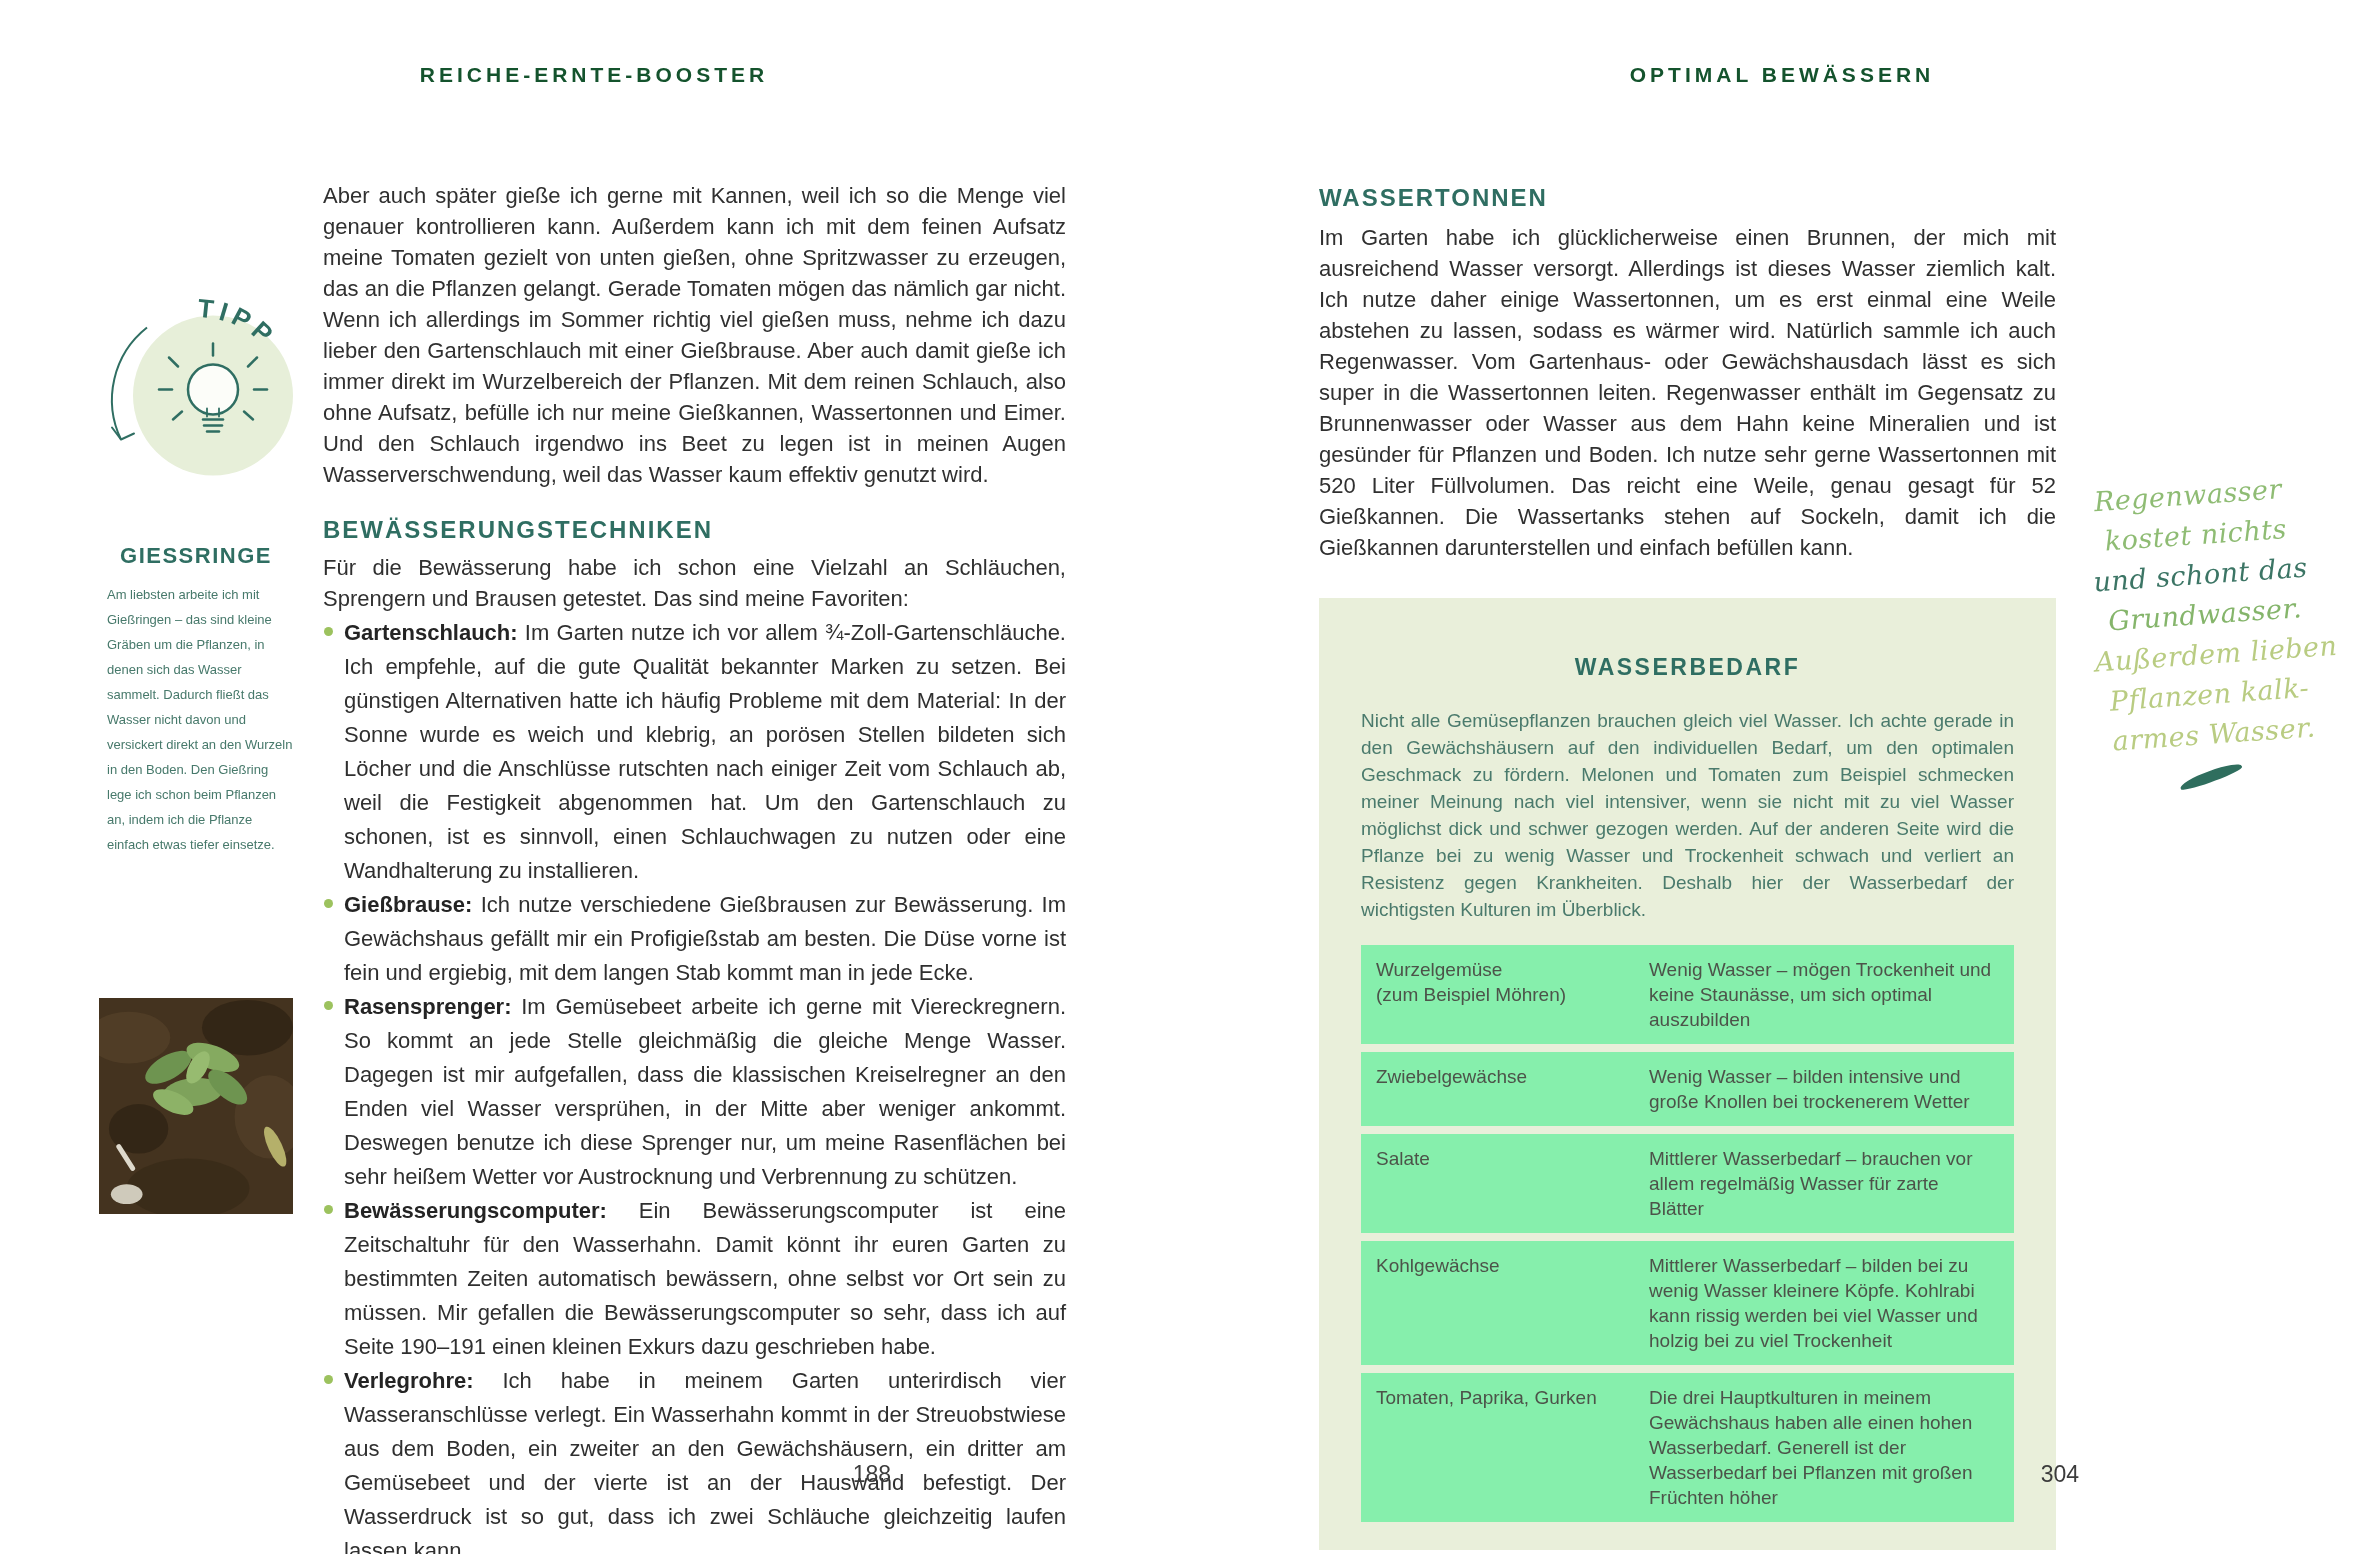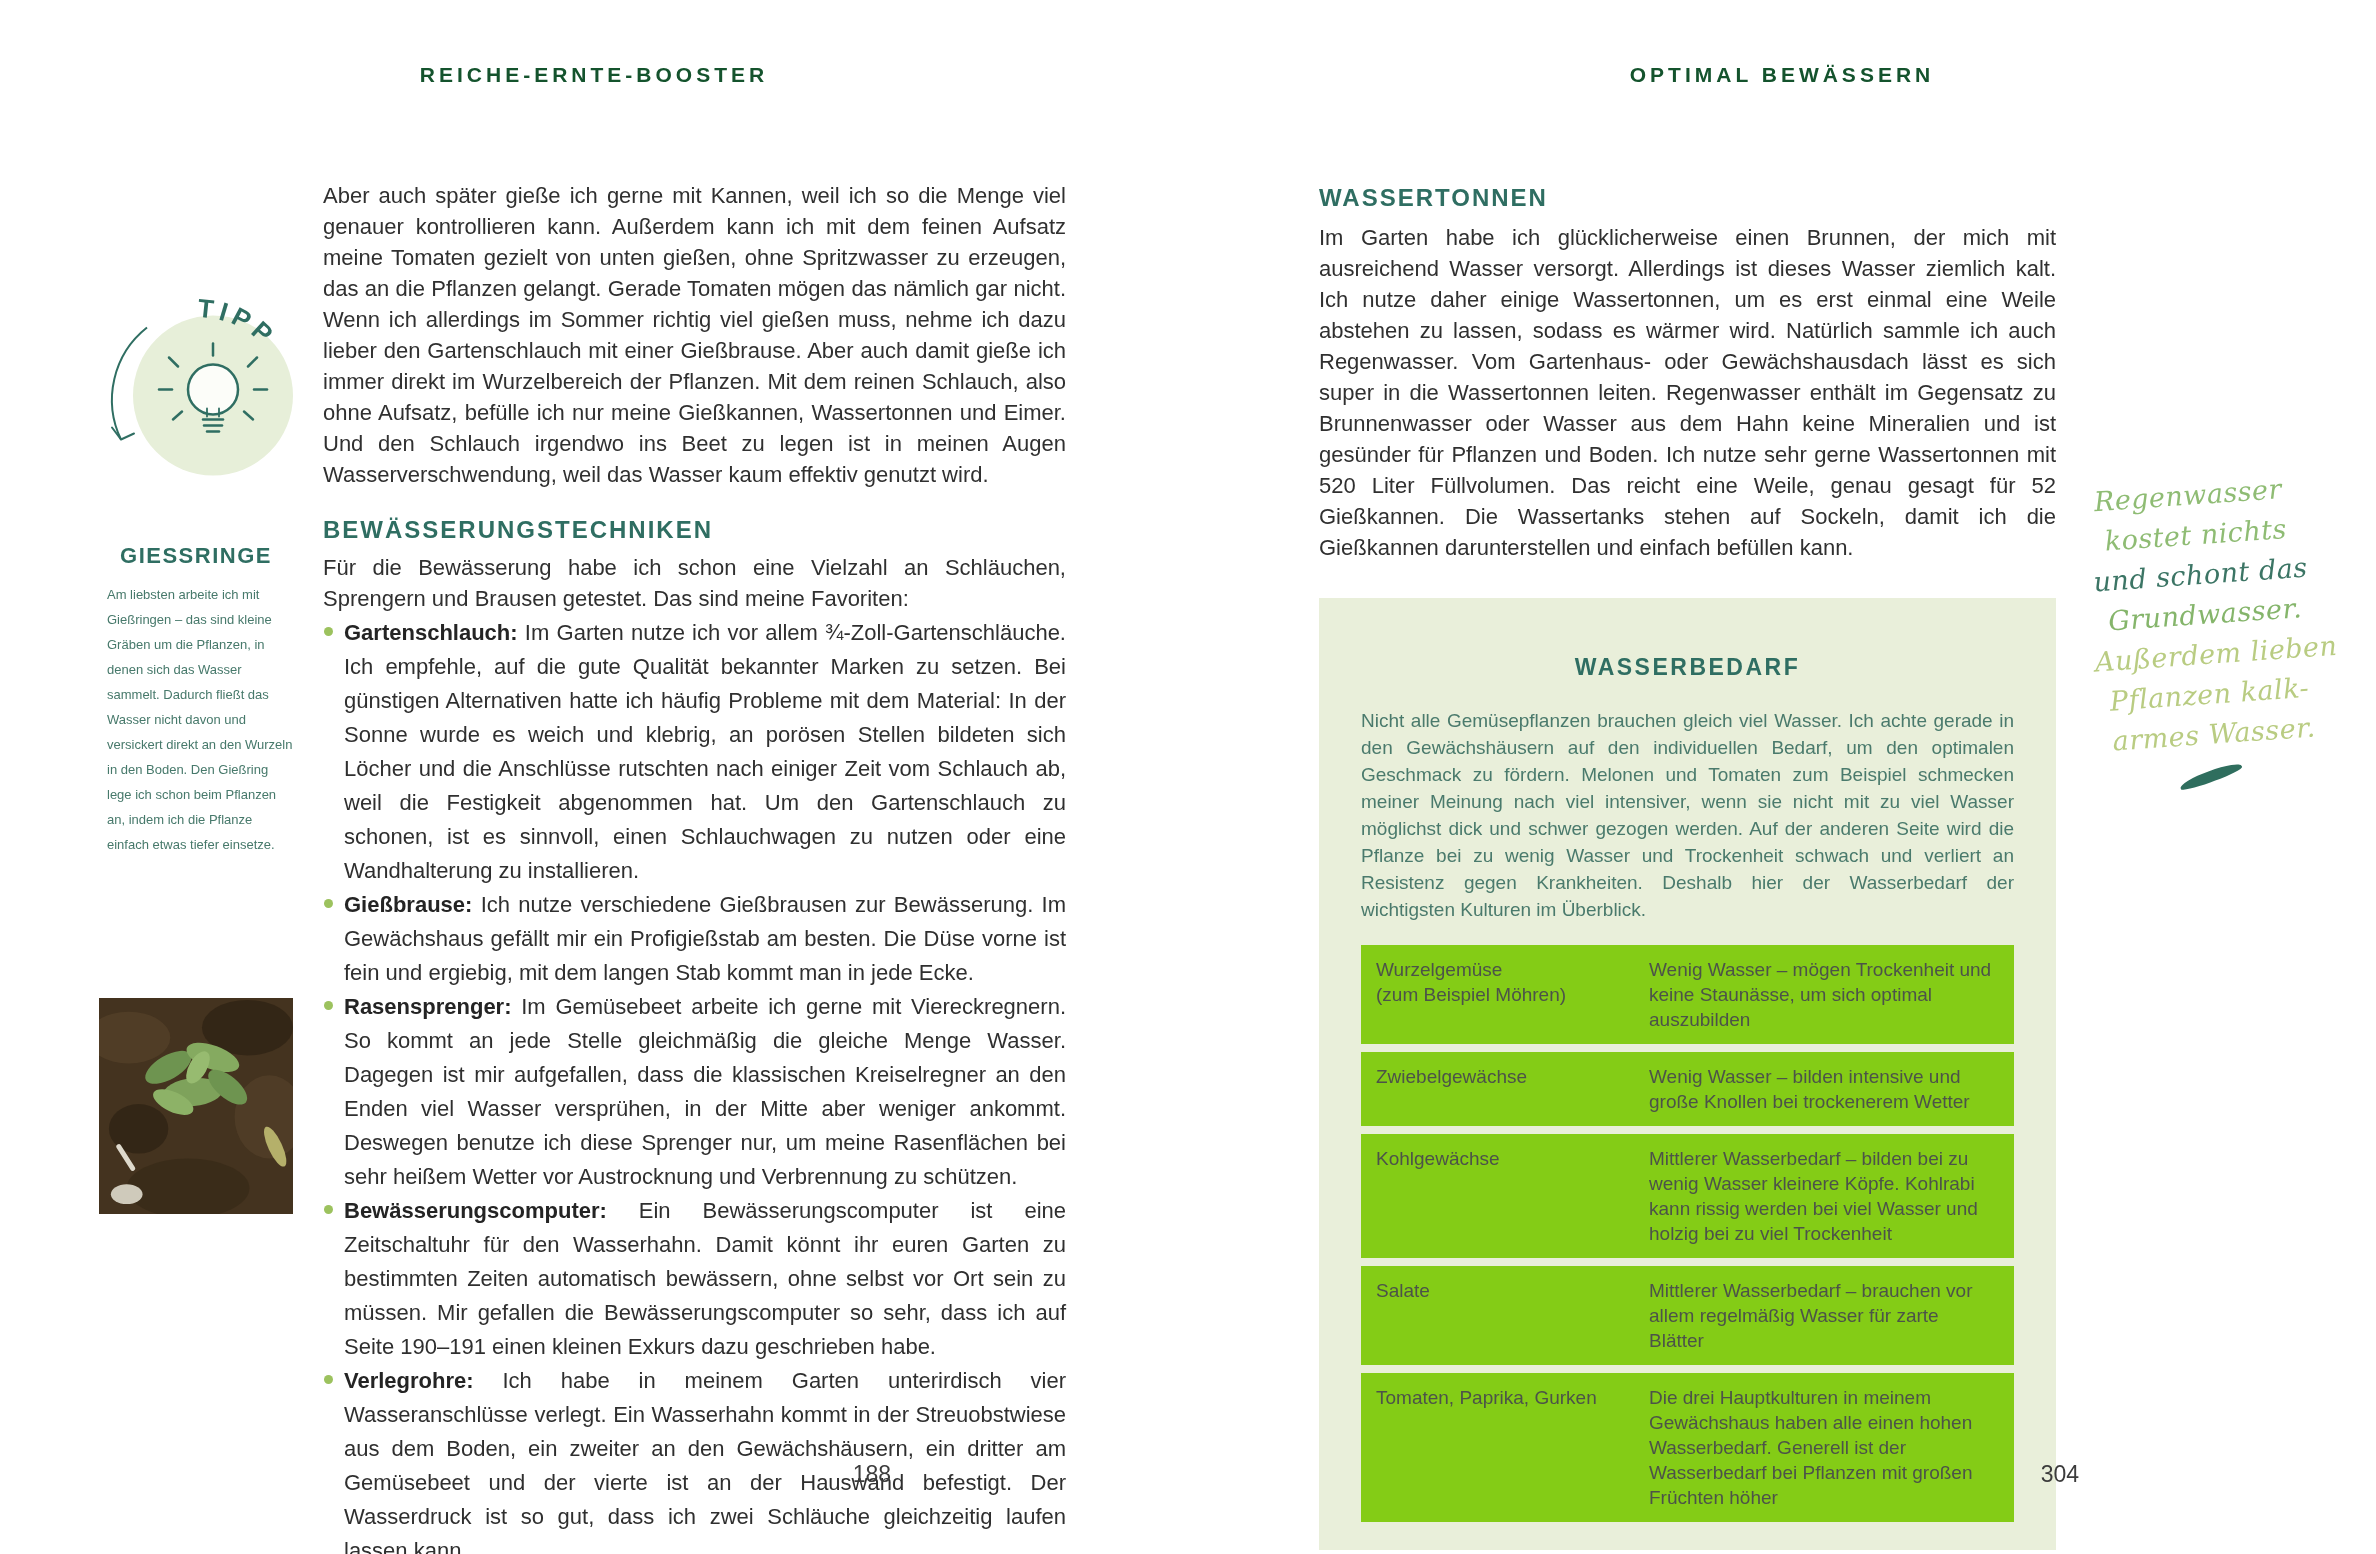--- a/index.html
+++ b/index.html
@@ -35,21 +35,21 @@
   .tech-list{list-style:none;margin:2px 0 0;padding:0;}
   .tech-list li{position:relative;padding-left:21px;font-size:22px;line-height:34px;text-align:justify;}
   .bullet-dot{position:absolute;left:1px;top:11px;width:9px;height:9px;border-radius:50%;background:#9cc25e;}
   .term{font-weight:700;color:#242424;}
 
   
   .infobox{position:absolute;left:1319px;top:598px;width:737px;background:#e9efda;padding-bottom:28px;}
   .infobox-heading{margin:56px 0 0;text-align:center;font-size:23px;font-weight:700;letter-spacing:2.5px;color:#2f6e62;}
   .box-intro{margin:26px 42px 22px;font-size:19px;line-height:27px;color:#4a7a6c;text-align:justify;}
   .wtable{margin:0 42px;}
-  .wrow{display:flex;background:#84cc16;margin-bottom:8px;}
+  .wrow{display:flex;background:#86efac;margin-bottom:8px;}
   .wrow:last-child{margin-bottom:0;}
   .wlabel{flex:0 0 259px;width:259px;padding:12px 10px 12px 15px;font-size:19px;line-height:25px;color:#4c5349;white-space:pre-line;}
   .wdesc{flex:1;padding:12px 16px 12px 4px;font-size:19px;line-height:25px;color:#4c5349;}
 
   
   .margin-note{position:absolute;left:2103px;top:473px;width:257px;transform:rotate(-4deg);
     font-family:"DejaVu Serif",serif;font-style:italic;font-size:27px;line-height:40px;letter-spacing:0.5px;}
   .note-line{white-space:nowrap;}
   .nl1{color:#8fbc74;}
   .nl2{color:#8fbc74;margin-left:8px;}
@@ -155,26 +155,26 @@
       <div class="wrow">
         <div class="wlabel">Wurzelgemüse
 (zum Beispiel Möhren)</div>
         <div class="wdesc">Wenig Wasser – mögen Trockenheit und keine Staunässe, um sich optimal auszubilden</div>
       </div>
       <div class="wrow">
         <div class="wlabel">Zwiebelgewächse</div>
         <div class="wdesc">Wenig Wasser – bilden intensive und große Knollen bei trockenerem Wetter</div>
       </div>
       <div class="wrow">
+        <div class="wlabel">Salate</div>
+        <div class="wdesc">Mittlerer Wasserbedarf – brauchen vor allem regelmäßig Wasser für zarte Blätter</div>
+      </div>
+      <div class="wrow">
         <div class="wlabel">Kohlgewächse</div>
         <div class="wdesc">Mittlerer Wasserbedarf – bilden bei zu wenig Wasser kleinere Köpfe. Kohlrabi kann rissig werden bei viel Wasser und holzig bei zu viel Trockenheit</div>
-      </div>
-      <div class="wrow">
-        <div class="wlabel">Salate</div>
-        <div class="wdesc">Mittlerer Wasserbedarf – brauchen vor allem regelmäßig Wasser für zarte Blätter</div>
       </div>
       <div class="wrow">
         <div class="wlabel">Tomaten, Paprika, Gurken</div>
         <div class="wdesc">Die drei Hauptkulturen in meinem Gewächshaus haben alle einen hohen Wasserbedarf. Generell ist der Wasserbedarf bei Pflanzen mit großen Früchten höher</div>
       </div>
     </div>
   </div>
 
   <div class="margin-note">
     <div class="note-line nl1">Regenwasser</div>

